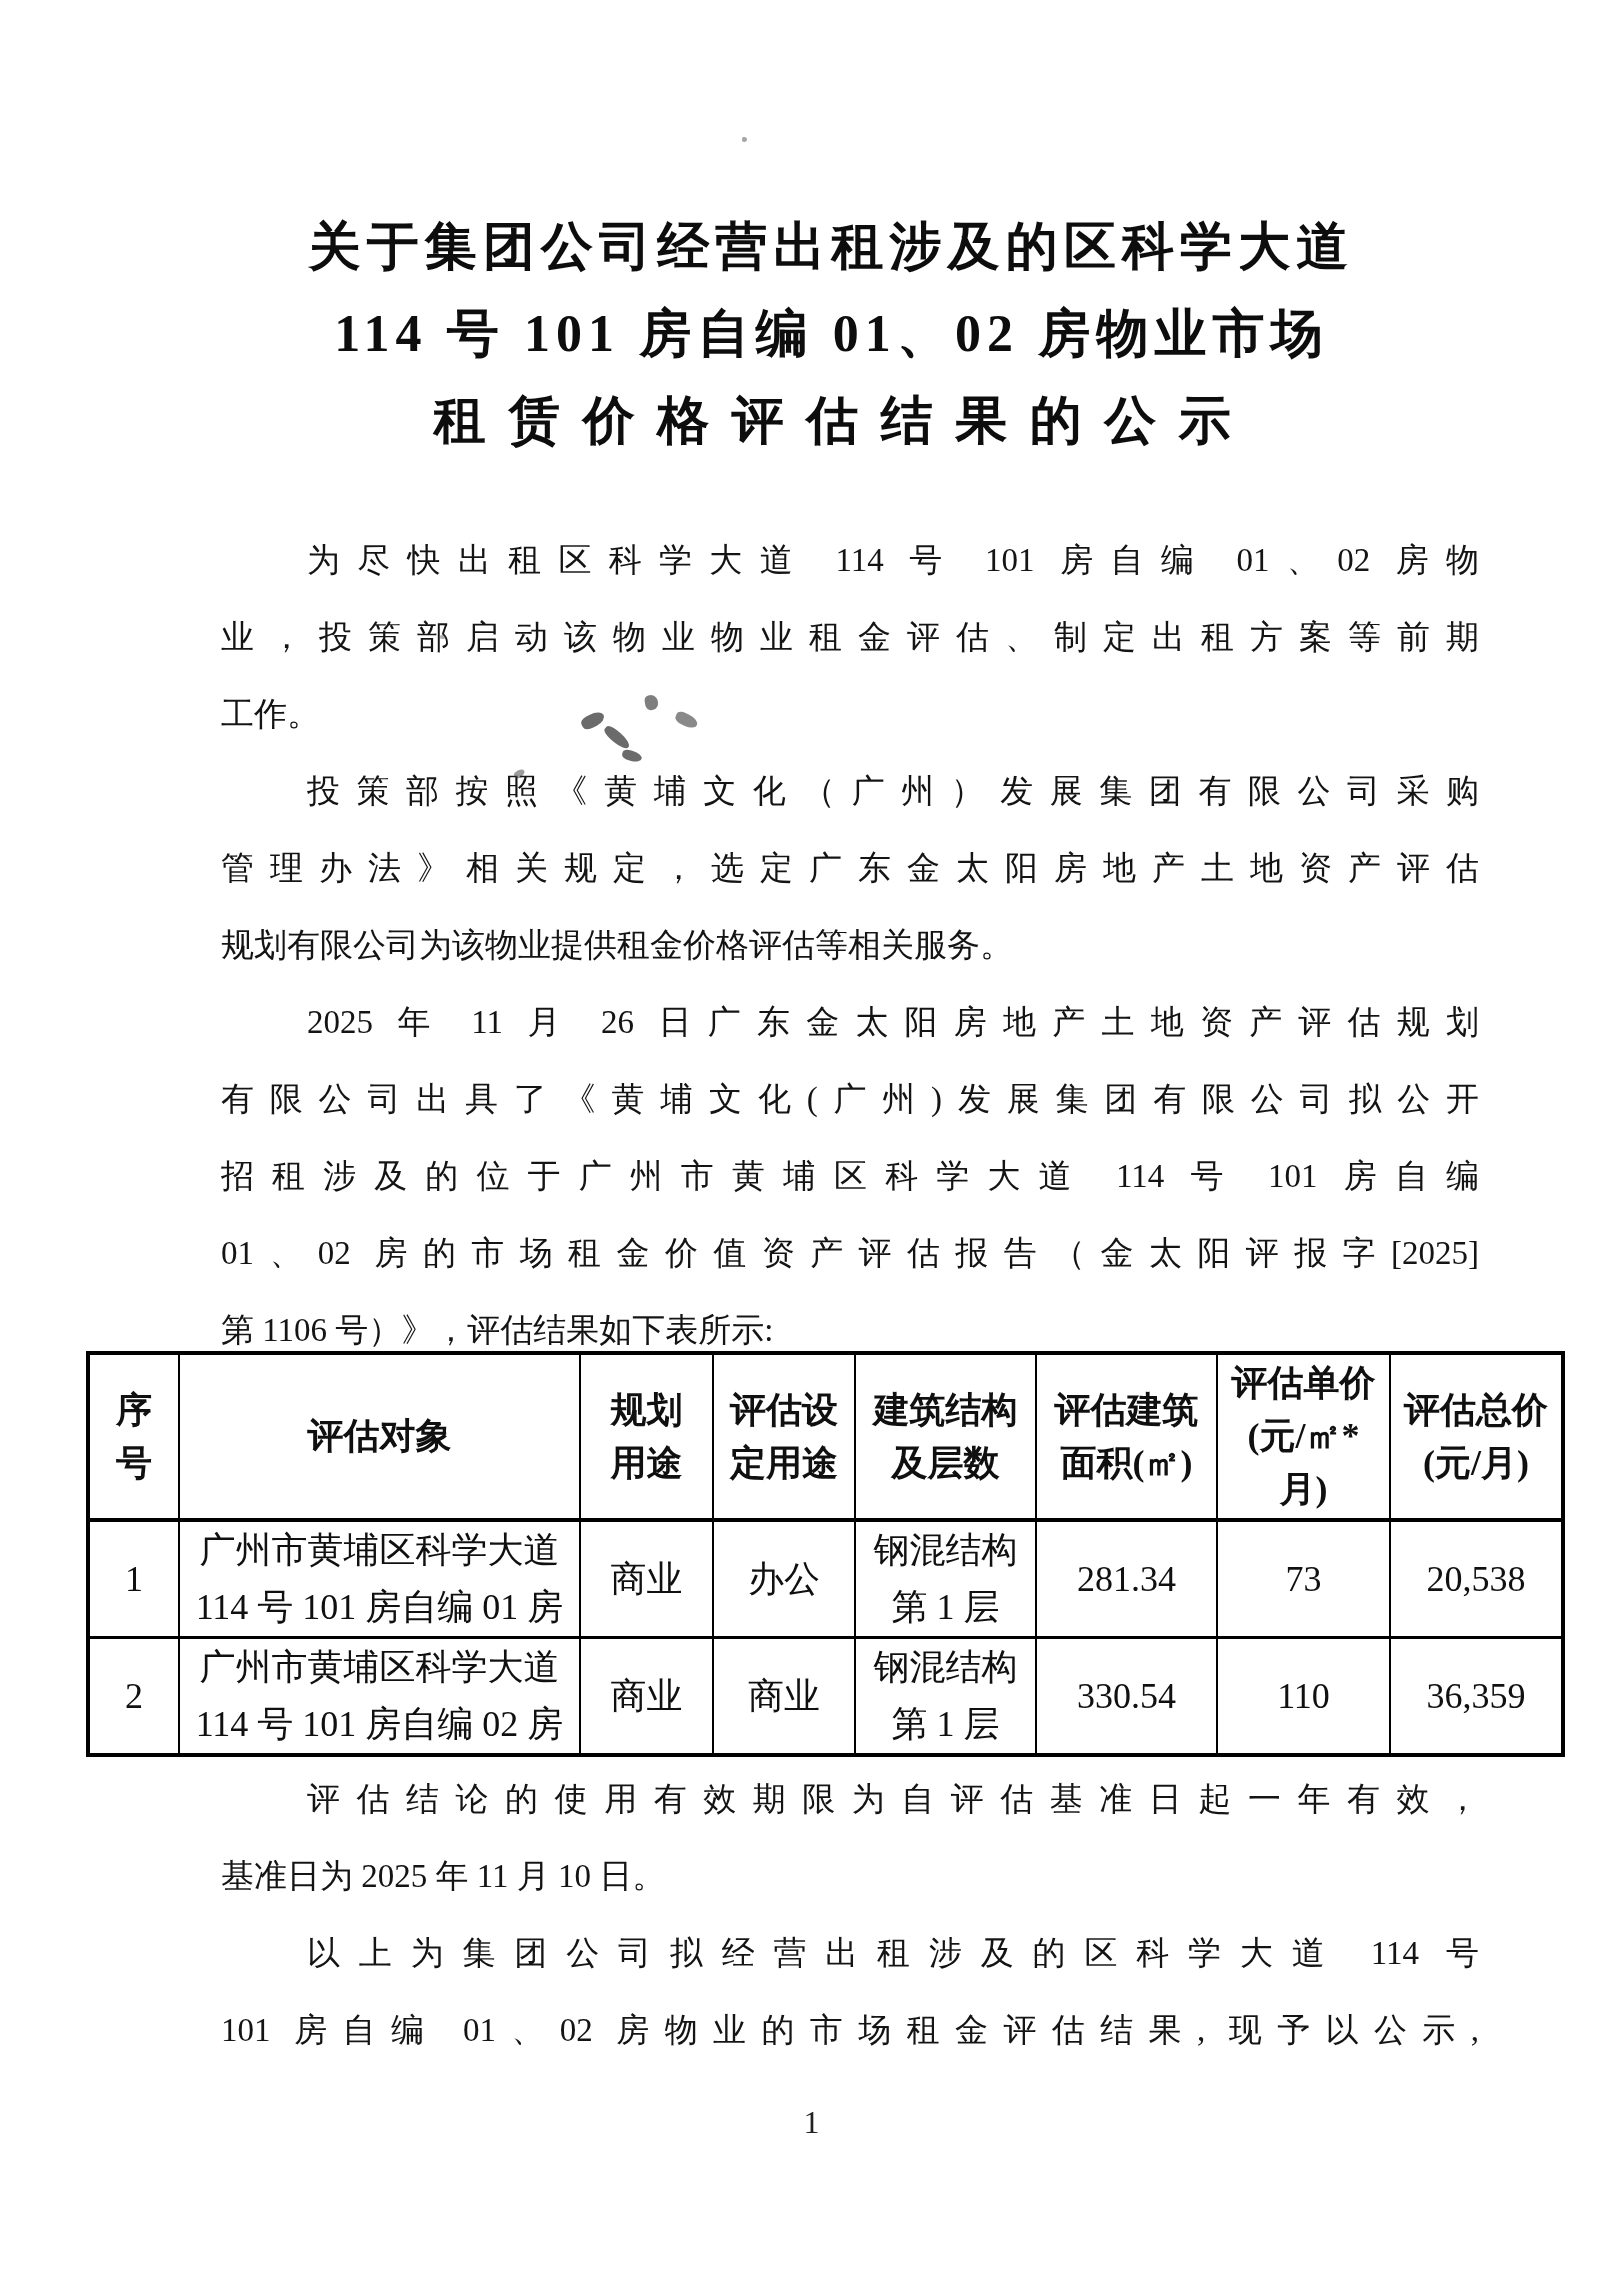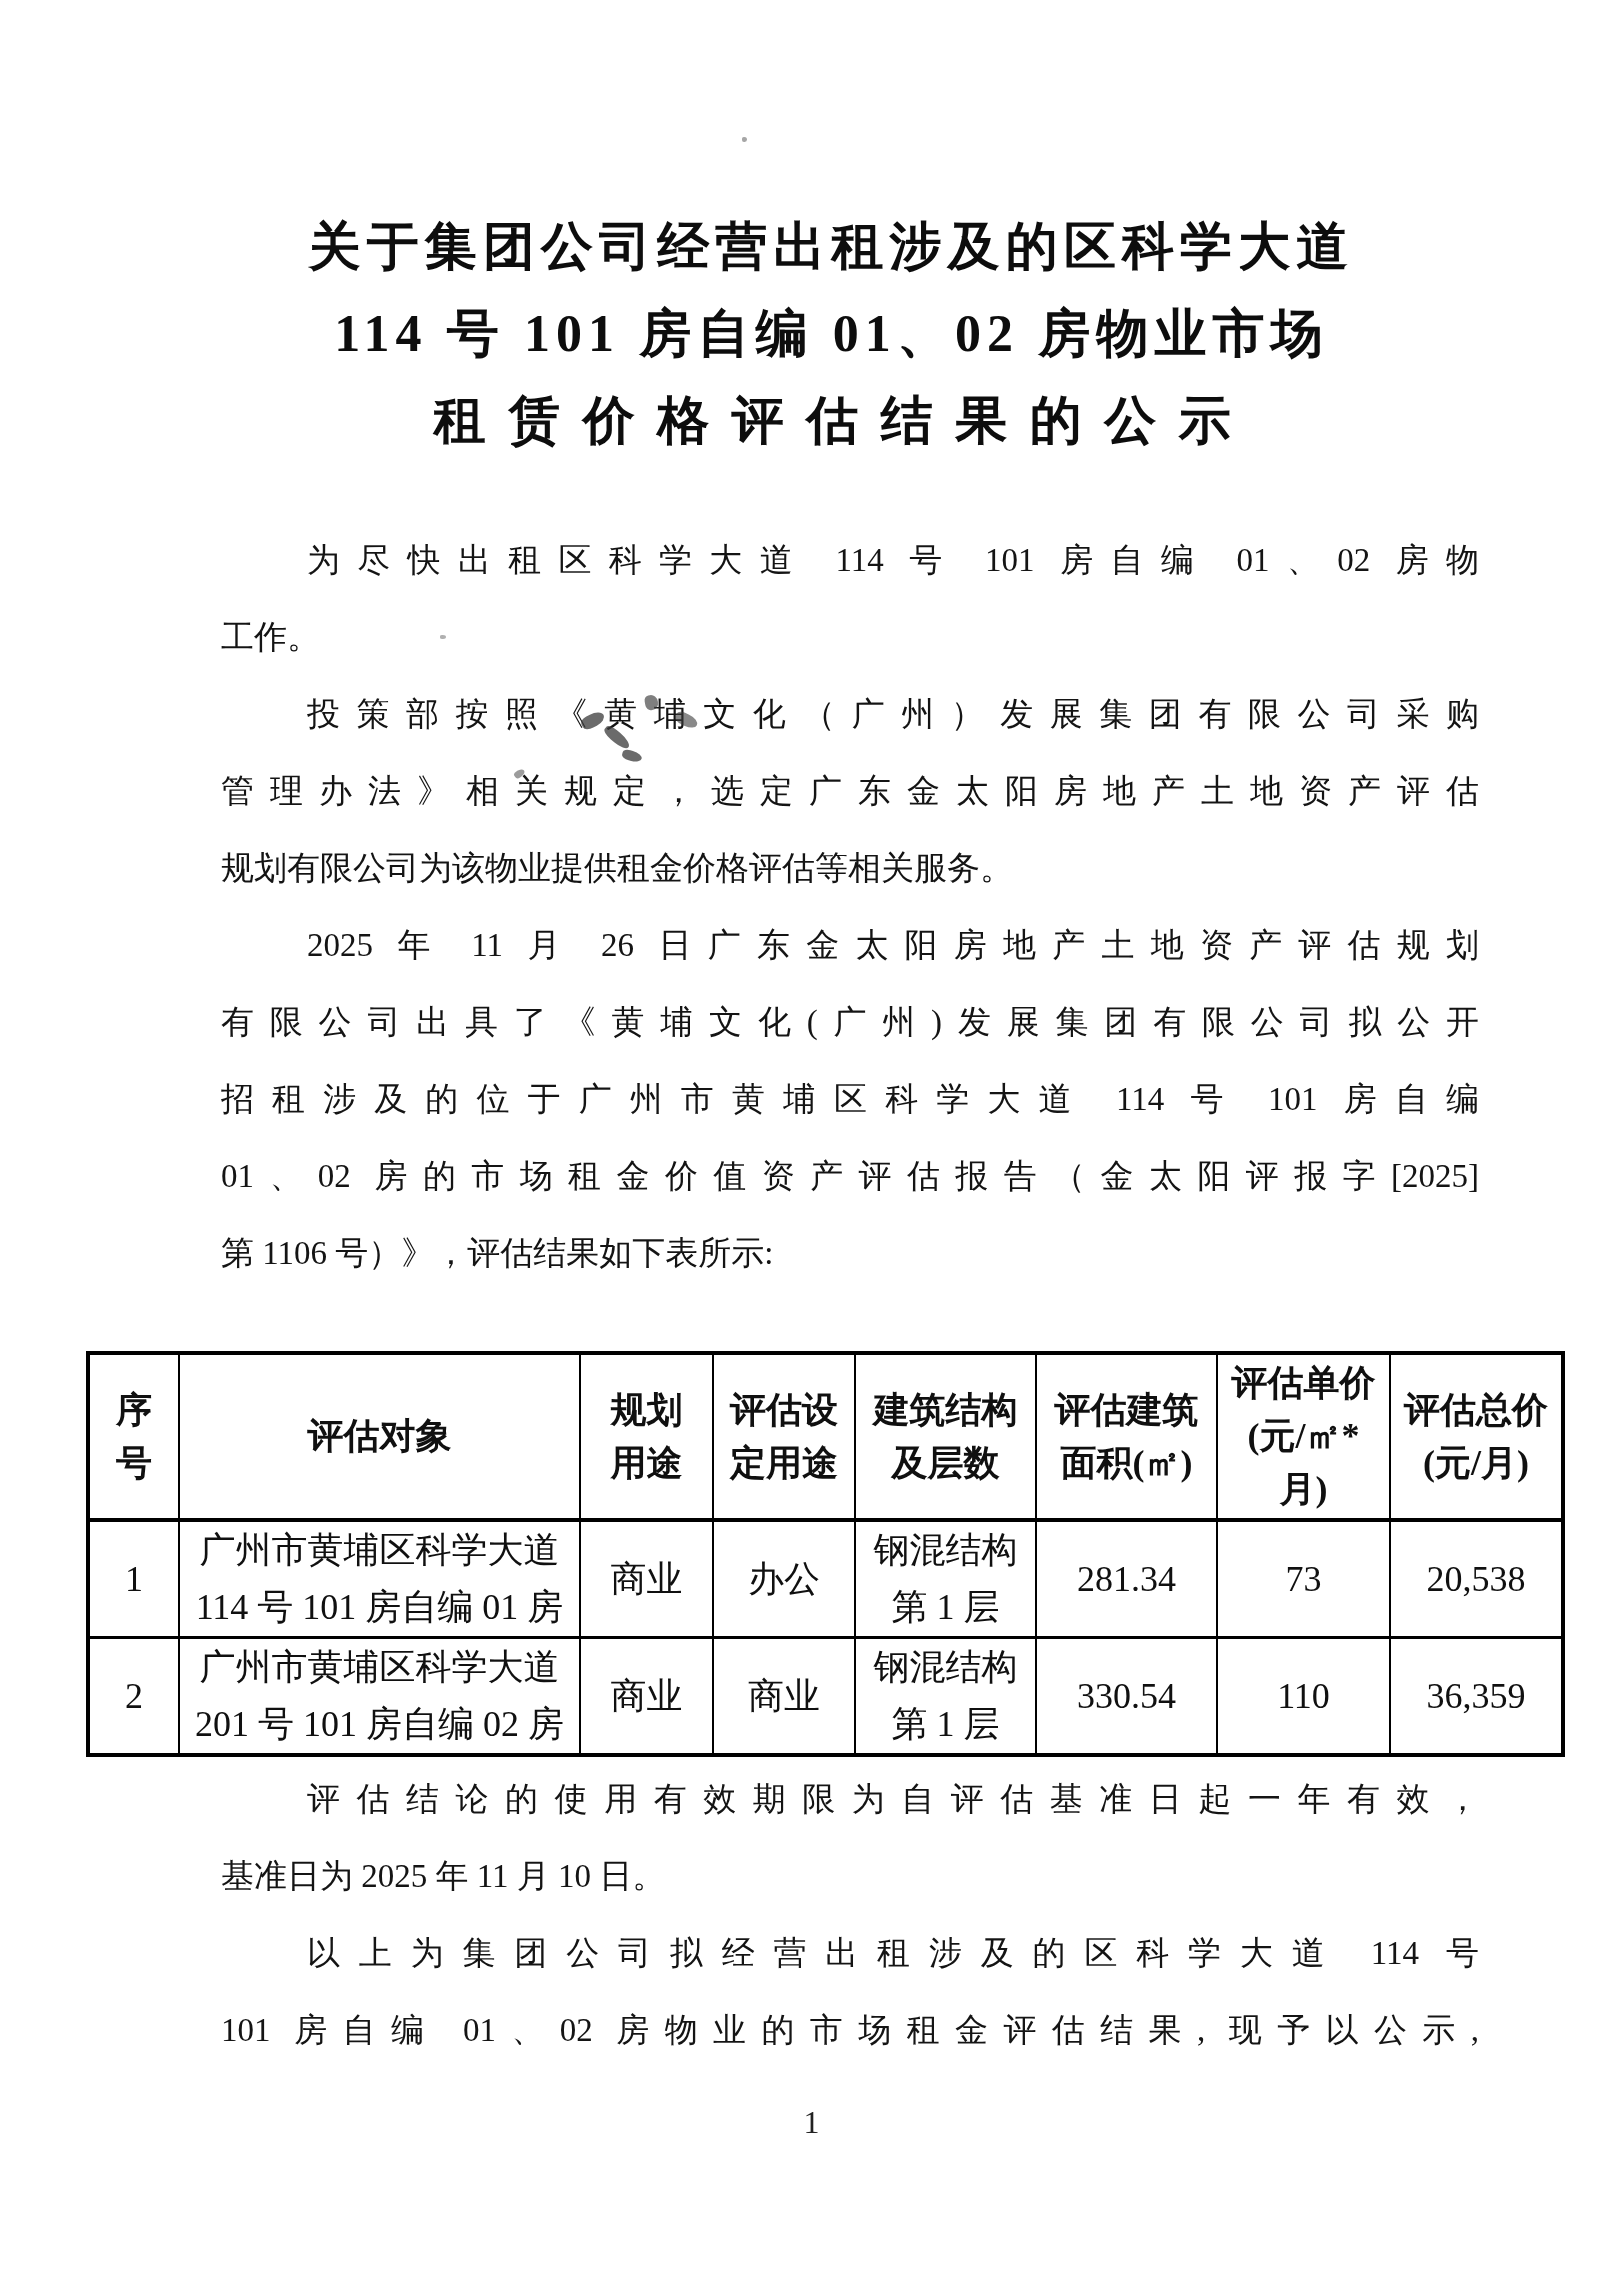--- a/index.html
+++ b/index.html
@@ -72,20 +72,21 @@
 <div class="page">
 
   <div class="title-block">
     <div class="title-line">关于集团公司经营出租涉及的区科学大道</div>
     <div class="title-line">114 号 101 房自编 01、02 房物业市场</div>
     <div class="title-line ls-wide">租赁价格评估结果的公示</div>
   </div>
 
   <div class="body-block body-main">
     <div class="tline ind fill">为尽快出租区科学大道 114 号 101 房自编 01、02 房物</div>
+    <div class="tline fill">业，投策部启动该物业物业租金评估、制定出租方案等前期</div>
     <div class="tline">工作。</div>
     <div class="tline ind fill">投策部按照《黄埔文化（广州）发展集团有限公司采购</div>
     <div class="tline fill">管理办法》相关规定，选定广东金太阳房地产土地资产评估</div>
     <div class="tline">规划有限公司为该物业提供租金价格评估等相关服务。</div>
     <div class="tline ind fill">2025 年 11 月 26 日广东金太阳房地产土地资产评估规划</div>
     <div class="tline fill">有限公司出具了《黄埔文化(广州)发展集团有限公司拟公开</div>
     <div class="tline fill">招租涉及的位于广州市黄埔区科学大道 114 号 101 房自编</div>
     <div class="tline fill">01、02 房的市场租金价值资产评估报告（金太阳评报字[2025]</div>
     <div class="tline">第 1106 号）》，评估结果如下表所示:</div>
   </div>
@@ -152,21 +153,21 @@
             <div>第 1 层</div>
           </td>
           <td class="c-num">281.34</td>
           <td class="c-num">73</td>
           <td class="c-num">20,538</td>
         </tr>
         <tr>
           <td class="c-center">2</td>
           <td class="c-center">
             <div>广州市黄埔区科学大道</div>
-            <div>201 号 101 房自编 02 房</div>
+            <div>114 号 101 房自编 02 房</div>
           </td>
           <td class="c-center">商业</td>
           <td class="c-center">商业</td>
           <td class="c-center">
             <div>钢混结构</div>
             <div>第 1 层</div>
           </td>
           <td class="c-num">330.54</td>
           <td class="c-num">110</td>
           <td class="c-num">36,359</td>

